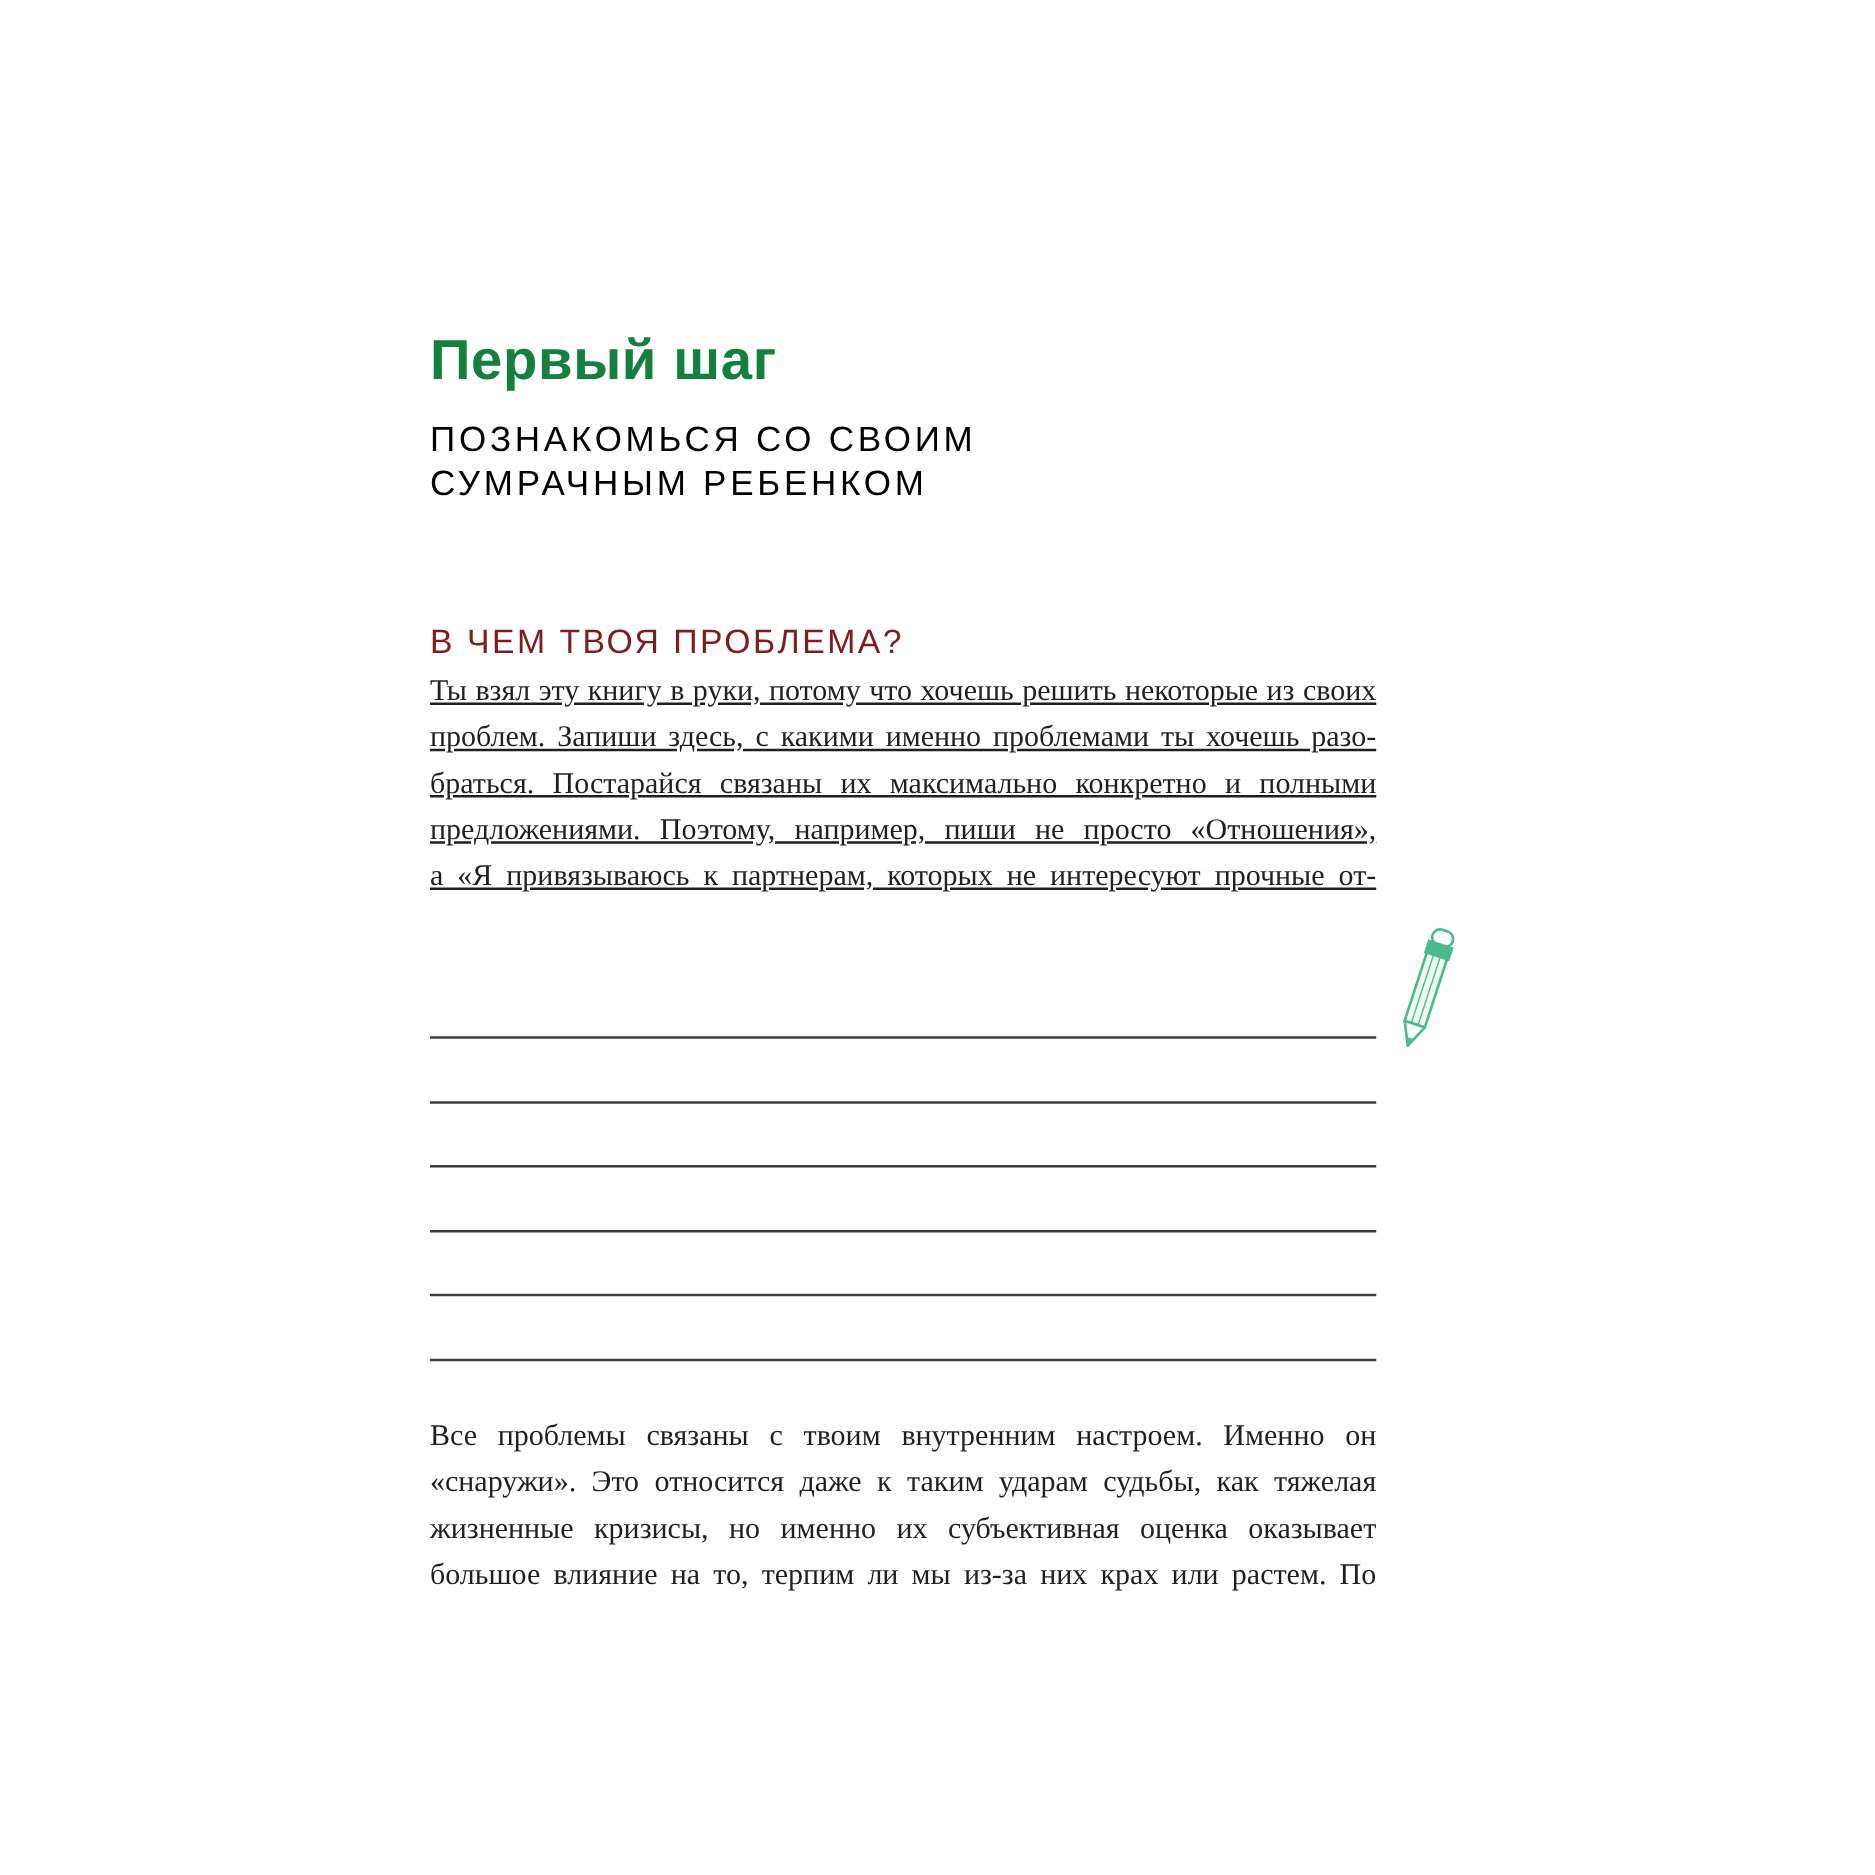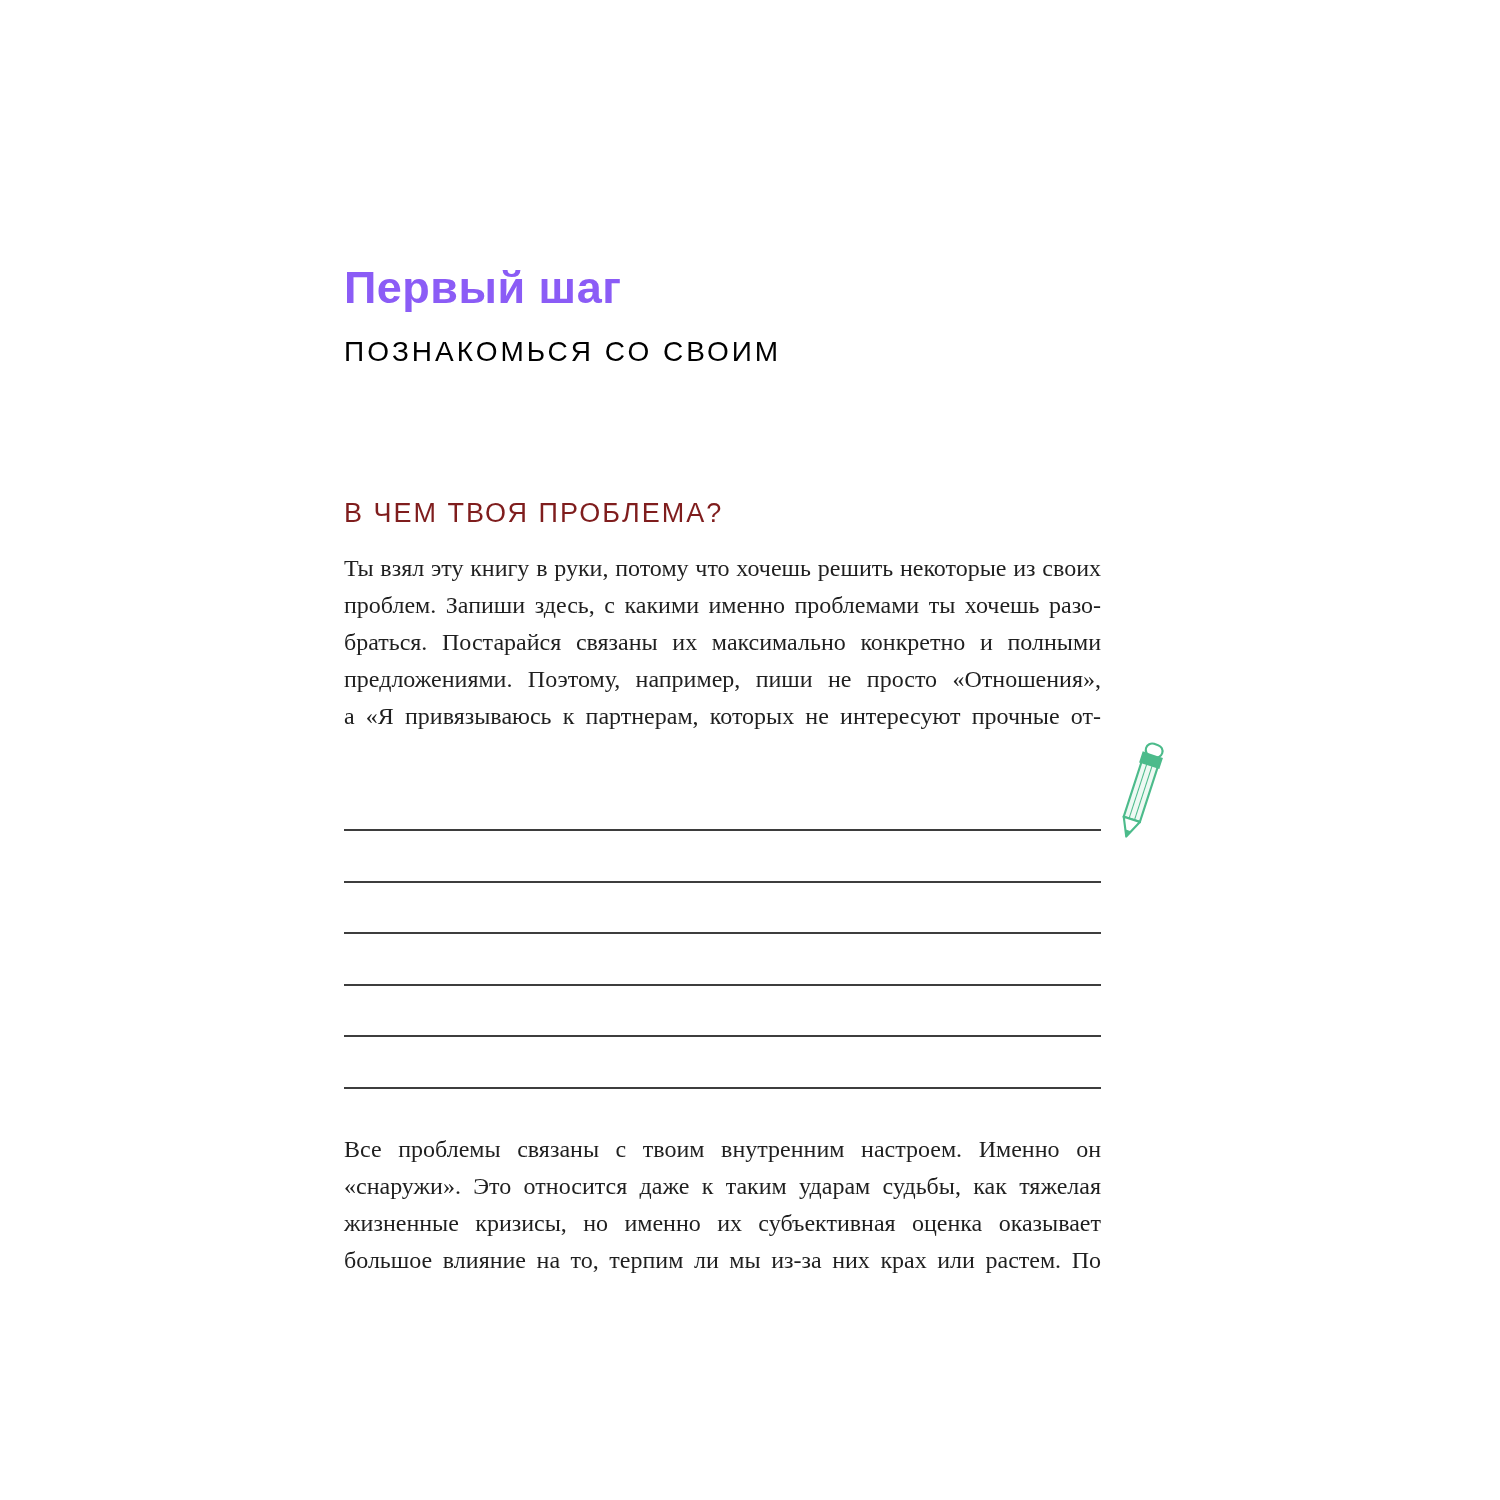--- a/index.html
+++ b/index.html
@@ -50,21 +50,21 @@
     color: #7f1d1d;
   }
   .paragraph {
     position: absolute;
     left: 344px;
     width: 757px;
     font-family: "Liberation Serif", serif;
     font-size: 24px;
     color: #1f1f1f;
   }
-  .paragraph.intro { top: 550px; }
+  .paragraph.intro { top: 535px; text-decoration: underline; }
   .paragraph.body  { top: 1131px; }
   .jline {
     height: 37px;
     line-height: 37px;
     text-align: justify;
     text-align-last: justify;
     white-space: nowrap;
   }
   .writing-lines {
     position: absolute;
@@ -85,24 +85,25 @@
     height: 102px;
     color: #4cbb8b;
   }
   .pencil-icon svg { width: 100%; height: 100%; display: block; }
 </style>
 </head>
 <body>
 
 <div class="page">
 
-  <div class="chapter-title" style="color: #8b5cf6;">Первый шаг</div>
+  <div class="chapter-title" style="color: #15803d;">Первый шаг</div>
 
   <div class="chapter-subtitle" style="color: #000000;">
     <div>ПОЗНАКОМЬСЯ СО СВОИМ</div>
+    <div>СУМРАЧНЫМ РЕБЕНКОМ</div>
   </div>
 
   <div class="section-heading">В ЧЕМ ТВОЯ ПРОБЛЕМА?</div>
 
   <div class="paragraph intro">
       <div class="jline">Ты взял эту книгу в руки, потому что хочешь решить некоторые из своих</div>
       <div class="jline">проблем. Запиши здесь, с какими именно проблемами ты хочешь разо-</div>
       <div class="jline">браться. Постарайся связаны их максимально конкретно и полными</div>
       <div class="jline">предложениями. Поэтому, например, пиши не просто «Отношения»,</div>
       <div class="jline">а «Я привязываюсь к партнерам, которых не интересуют прочные от-</div>

